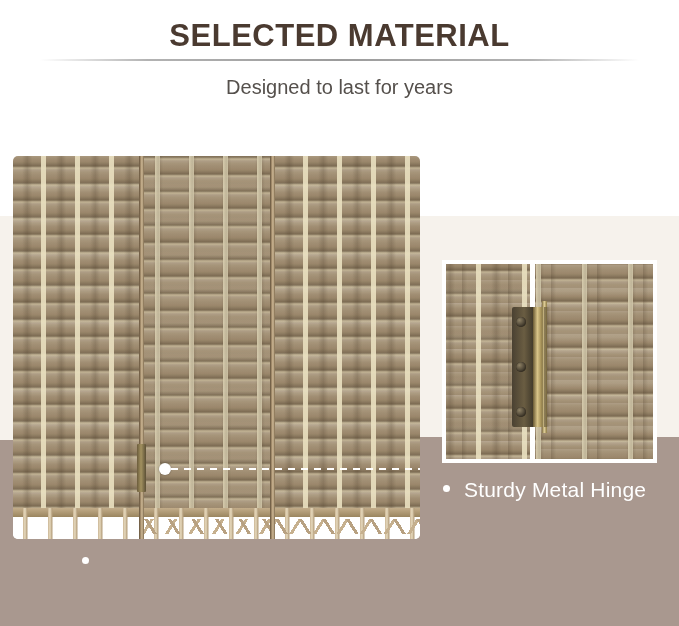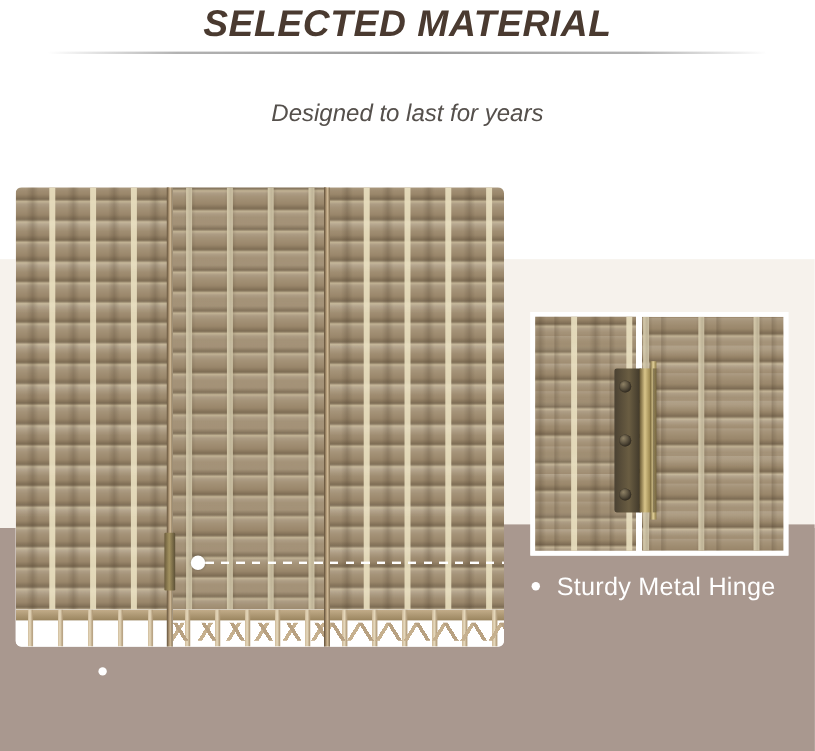--- a/index.html
+++ b/index.html
@@ -9,33 +9,33 @@
     font-family:"Liberation Sans", sans-serif;
   }
 
   
   #bg-white{position:absolute;left:0;top:0;width:679px;height:216px;background:#ffffff;}
   #bg-cream{position:absolute;left:0;top:216px;width:679px;height:224px;background:#f6f2ec;}
   #bg-mauve{position:absolute;left:0;top:440px;width:679px;height:186px;background:#a9988f;}
   #bg-mauve-right{position:absolute;left:420px;top:437px;width:259px;height:189px;background:#a9988f;}
 
   
-  #header{position:absolute;left:0;top:0;width:560px;height:100px;font-style:italic;}
+  #header{position:absolute;left:0;top:16px;width:560px;height:100px;}
   #title{
     position:absolute;left:0;top:0;width:679px;text-align:center;
     font-size:31px;font-weight:bold;letter-spacing:.5px;color:#4a3a30;
     line-height:40px;
   }
   #divider{
     position:absolute;left:40px;top:43px;width:599px;height:2px;
     background:linear-gradient(to right,rgba(180,180,180,0) 0%,rgba(165,165,165,.85) 18%,rgba(150,150,150,.95) 50%,rgba(165,165,165,.85) 82%,rgba(180,180,180,0) 100%);
   }
   #subtitle{
     position:absolute;left:0;top:57px;width:679px;text-align:center;
-    font-size:20px;color:#55504c;line-height:28px;margin-top:24px;
+    font-size:20px;color:#55504c;line-height:28px;
   }
 
   
   .weave{
     position:relative;overflow:hidden;
     background-color:#a08d71;
   }
   
   .weave::before{
     content:"";position:absolute;left:-20px;top:-20px;right:-20px;bottom:-20px;

